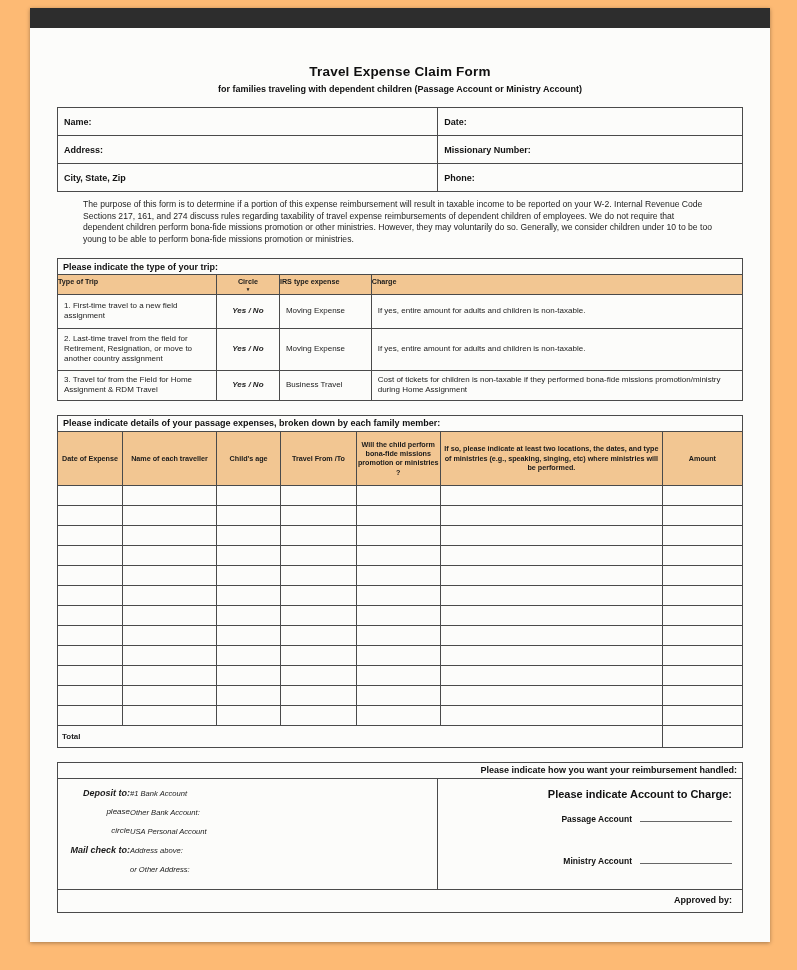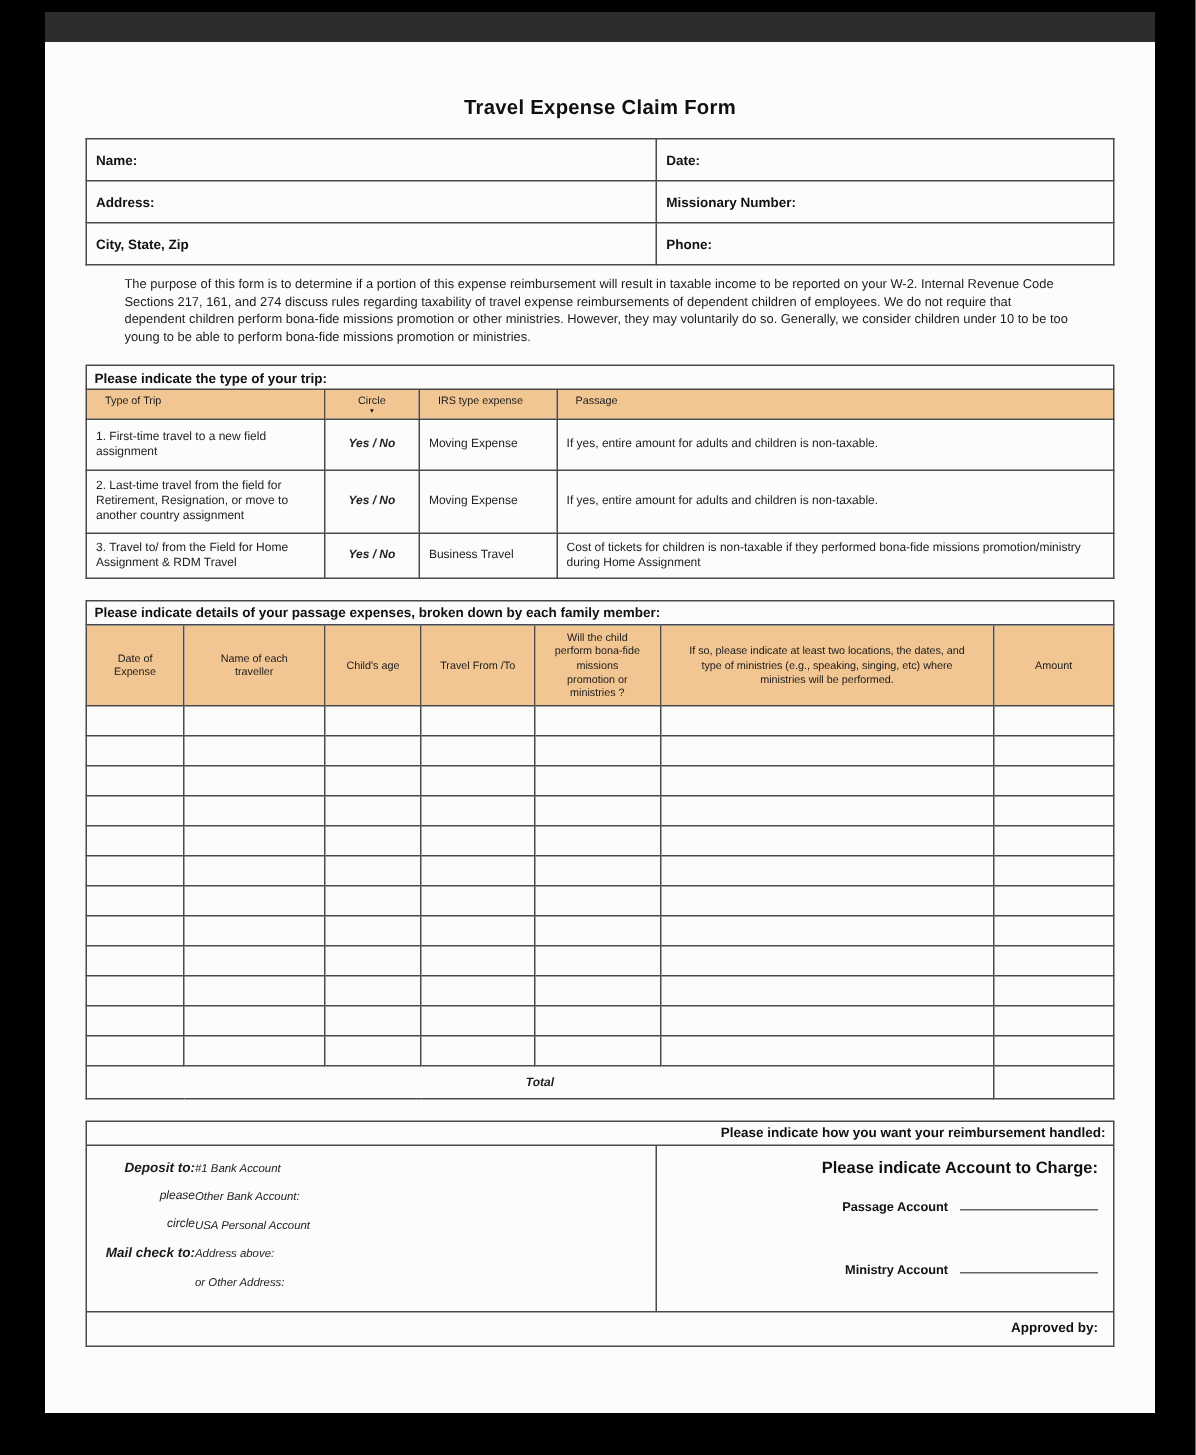--- a/index.html
+++ b/index.html
@@ -1,45 +1,45 @@
 <!DOCTYPE html>
 <html><head>
 <meta charset="utf-8">
 <style>
   *{box-sizing:border-box;}
   html,body{margin:0;padding:0;}
   body{background:#cfcfcd;font-family:"Liberation Sans",sans-serif;}
-  .canvas{position:relative;width:797px;height:970px;background:#000000;overflow:hidden;}
+  .canvas{position:relative;width:797px;height:970px;background:#fdba74;overflow:hidden;}
   .sheet{position:absolute;left:30px;top:8px;width:740px;height:934px;background:#fcfcfa;box-shadow:0 1px 4px rgba(0,0,0,.35);}
   .scan-edge{height:20px;width:100%;background:#2d2d2d;}
   .content{padding:0 27px;}
   .doc-title{margin-top:36px;text-align:center;font-size:13.5px;font-weight:700;color:#101010;letter-spacing:.2px;}
   .doc-subtitle{margin-top:5px;text-align:center;font-size:9px;font-weight:700;color:#101010;}
   table{border-collapse:collapse;width:100%;table-layout:fixed;}
   td,th{overflow:hidden;}
   .info-table{margin-top:13px;}
   .info-table td{border:1px solid #4a4a4a;height:28px;vertical-align:middle;padding:2px 6px;font-size:9px;font-weight:700;color:#111;}
   .purpose{margin:7px 26px 0;font-size:8.6px;line-height:1.35;color:#1c1c1c;}
   .section-bar{border:1px solid #4a4a4a;padding:2.5px 5px;font-size:9px;font-weight:700;color:#101010;background:#fcfcfa;position:relative;z-index:1;}
   .trip-section{margin-top:13px;}
   .expense-section{margin-top:14px;}
   .grid{margin-top:-1px;}
   .grid th,.grid td{border:1px solid #4a4a4a;}
-  .grid th{background:#f2c692;font-size:7.2px;font-weight:400;color:#1a1a1a;padding:2px 12px;vertical-align:top;text-align:left;line-height:1.3;}
+  .grid th{background:#f2c692;font-size:7.2px;font-weight:700;color:#1a1a1a;padding:2px 0;vertical-align:top;text-align:left;line-height:1.3;}
   .trip-table td{font-size:8px;color:#222;padding:3px 6px;vertical-align:middle;line-height:1.3;}
   .trip-table .cell-circle{text-align:center;font-weight:700;font-style:italic;white-space:nowrap;}
   .trip-table tr.r1 td{height:34px;}
   .trip-table tr.r2 td{height:42px;}
   .trip-table tr.r3 td{height:30px;}
   .trip-table th.th-circle{text-align:center;}
   .circle-mark{display:block;text-align:center;font-size:5px;line-height:5px;color:#1a1a1a;}
   .expense-table th{text-align:center;vertical-align:middle;height:54px;}
   .expense-table td{height:20px;font-size:8px;padding:0 4px;color:#222;}
   .total-row td{height:22px;}
-  .total-label{text-align:center;font-weight:700;font-size:9px;padding-right:10px;color:#111;vertical-align:middle;font-style:italic;}
+  .total-label{text-align:left;font-weight:700;font-size:9px;padding-right:10px;color:#111;vertical-align:middle;}
   .reimb-section{margin-top:14px;text-align:right;}
   .reimb-box{border:1px solid #4a4a4a;background:#fcfcfa;}
   .reimb-bar{border-bottom:1px solid #4a4a4a;padding:2.5px 5px;font-size:9px;font-weight:700;color:#101010;}
   .reimb-body{display:flex;min-height:108px;}
   .reimb-left{width:55.5%;border-right:1px solid #4a4a4a;padding:9px 6px 6px;font-style:italic;}
   .reimb-right{flex:1;padding:9px 10px 6px;}
   .dep-row{display:flex;margin-bottom:9px;color:#1a1a1a;}
   .dep-label{width:66px;flex:0 0 66px;font-size:8px;padding-left:2px;}
   .dep-label.bold{font-weight:700;font-size:9px;}
   .dep-value{font-size:7.6px;padding-top:1px;color:#222;}
@@ -53,20 +53,21 @@
 </style>
 </head>
 <body>
 
 <div class="canvas">
   <div class="sheet">
     <div class="scan-edge"></div>
     <div class="content">
 
       <div class="doc-title">Travel Expense Claim Form</div>
+      <div class="doc-subtitle">for families traveling with dependent children (Passage Account or Ministry Account)</div>
 
       <table class="info-table">
         <colgroup>
             <col style="width:55.5%">
             <col style="width:44.5%">
           </colgroup>
         <tbody>
           <tr>
             <td>Name:</td>
             <td>Date:</td>
@@ -94,21 +95,21 @@
               <col style="width:54.2%">
             </colgroup>
           <thead>
             <tr>
               <th>Type of Trip</th>
               <th class="th-circle">
                 <span>Circle</span>
                 <span class="circle-mark">▾</span>
               </th>
               <th>IRS type expense</th>
-              <th>Passage</th>
+              <th>Charge</th>
             </tr>
           </thead>
           <tbody>
             <tr class="r1">
               <td>1. First-time travel to a new field assignment</td>
               <td class="cell-circle">Yes / No</td>
               <td>Moving Expense</td>
               <td>If yes, entire amount for adults and children is non-taxable.</td>
             </tr>
             <tr class="r2">

